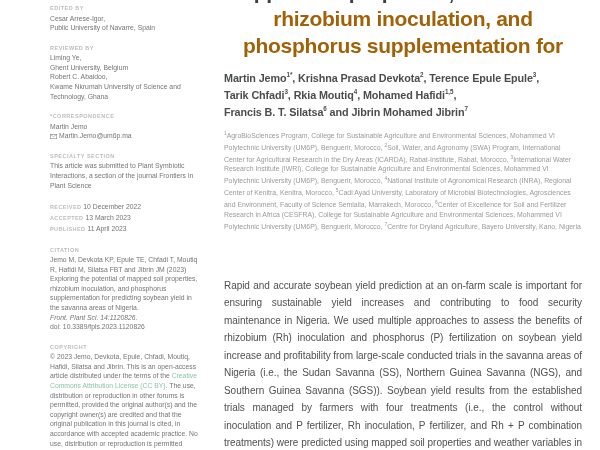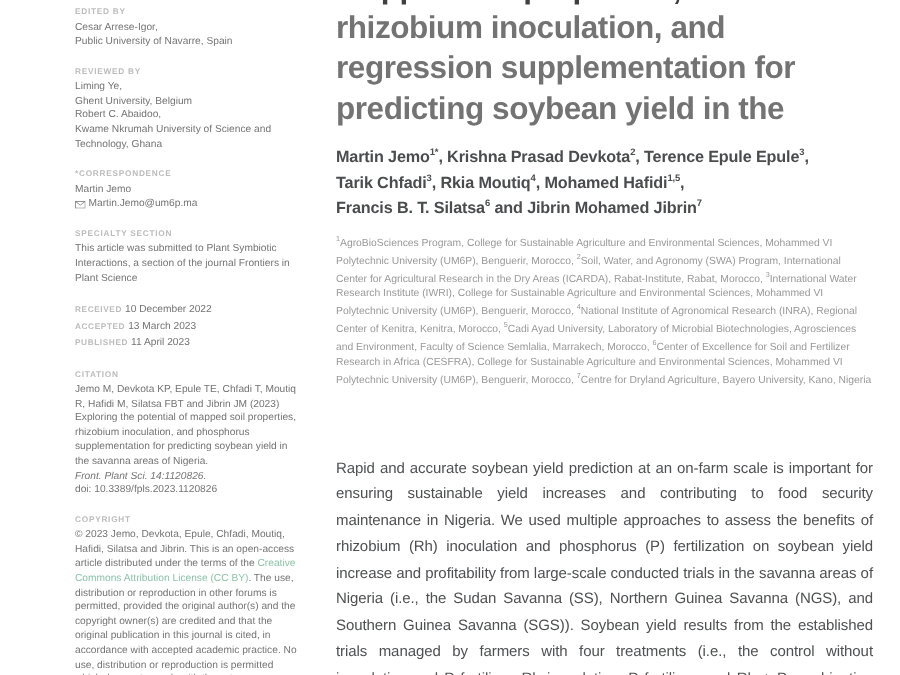--- a/index.html
+++ b/index.html
@@ -29,22 +29,23 @@
   
   .main { position:absolute; left:224px; top:0; width:358px; }
   .title-clip { height:3px; overflow:hidden; position:relative; }
   .title-clip .title-line-hidden {
     position:absolute; top:-21px; left:0; white-space:nowrap;
     font-size:21px; line-height:27px; font-weight:600; color:#3e4043;
     letter-spacing:-0.3px;
   }
   .title {
     margin-top:2px;
-    font-size:21px; line-height:27px; font-weight:600; color:#737373;
+    font-size:21px; line-height:27px; font-weight:600; color:#a16207;
     letter-spacing:-0.3px;
+    text-align:center;
   }
   .authors {
     margin-top:9px; font-size:10.8px; line-height:13.5px;
     font-weight:600; color:#4a4c4e; letter-spacing:-0.1px;
   }
   .authors sup { font-size:6.3px; font-weight:600; color:#4a4c4e; }
   .affils {
     margin-top:9px; font-size:6.9px; line-height:9.7px; color:#9a9999;
   }
   .affils sup { font-size:4.8px; }
@@ -112,22 +113,21 @@
   </div>
 
   <div class="main">
 
     <div class="title-clip">
       <div class="title-line-hidden">mapped soil properties,</div>
     </div>
 
     <h1 class="title">
       <div>rhizobium inoculation, and</div>
-      <div>regression supplementation for</div>
-      <div>predicting soybean yield in the</div>
+      <div>phosphorus supplementation for</div>
     </h1>
 
     <div class="authors"><span><span>Martin Jemo</span><sup>1*</sup><span>, </span></span><span><span>Krishna Prasad Devkota</span><sup>2</sup><span>, </span></span><span><span>Terence Epule Epule</span><sup>3</sup><span>,</span></span><br><span><span>Tarik Chfadi</span><sup>3</sup><span>, </span></span><span><span>Rkia Moutiq</span><sup>4</sup><span>, </span></span><span><span>Mohamed Hafidi</span><sup>1,5</sup><span>,</span></span><br><span><span>Francis B. T. Silatsa</span><sup>6</sup><span> and </span></span><span><span>Jibrin Mohamed Jibrin</span><sup>7</sup><span></span></span></div>
 
     <div class="affils"><span><sup>1</sup><span>AgroBioSciences Program, College for Sustainable Agriculture and Environmental Sciences, Mohammed VI Polytechnic University (UM6P), Benguerir, Morocco, </span></span><span><sup>2</sup><span>Soil, Water, and Agronomy (SWA) Program, International Center for Agricultural Research in the Dry Areas (ICARDA), Rabat-Institute, Rabat, Morocco, </span></span><span><sup>3</sup><span>International Water Research Institute (IWRI), College for Sustainable Agriculture and Environmental Sciences, Mohammed VI Polytechnic University (UM6P), Benguerir, Morocco, </span></span><span><sup>4</sup><span>National Institute of Agronomical Research (INRA), Regional Center of Kenitra, Kenitra, Morocco, </span></span><span><sup>5</sup><span>Cadi Ayad University, Laboratory of Microbial Biotechnologies, Agrosciences and Environment, Faculty of Science Semlalia, Marrakech, Morocco, </span></span><span><sup>6</sup><span>Center of Excellence for Soil and Fertilizer Research in Africa (CESFRA), College for Sustainable Agriculture and Environmental Sciences, Mohammed VI Polytechnic University (UM6P), Benguerir, Morocco, </span></span><span><sup>7</sup><span>Centre for Dryland Agriculture, Bayero University, Kano, Nigeria</span></span></div>
 
     <div class="abstract">Rapid and accurate soybean yield prediction at an on-farm scale is important for ensuring sustainable yield increases and contributing to food security maintenance in Nigeria. We used multiple approaches to assess the benefits of rhizobium (Rh) inoculation and phosphorus (P) fertilization on soybean yield increase and profitability from large-scale conducted trials in the savanna areas of Nigeria (i.e., the Sudan Savanna (SS), Northern Guinea Savanna (NGS), and Southern Guinea Savanna (SGS)). Soybean yield results from the established trials managed by farmers with four treatments (i.e., the control without inoculation and P fertilizer, Rh inoculation, P fertilizer, and Rh + P combination treatments) were predicted using mapped soil properties and weather variables in ensemble machine-learning techniques, specifically the conditional inference regression random forest (RF) model. Using the IMPACT model, scenario analyses were used</div>
 
   </div>
 

